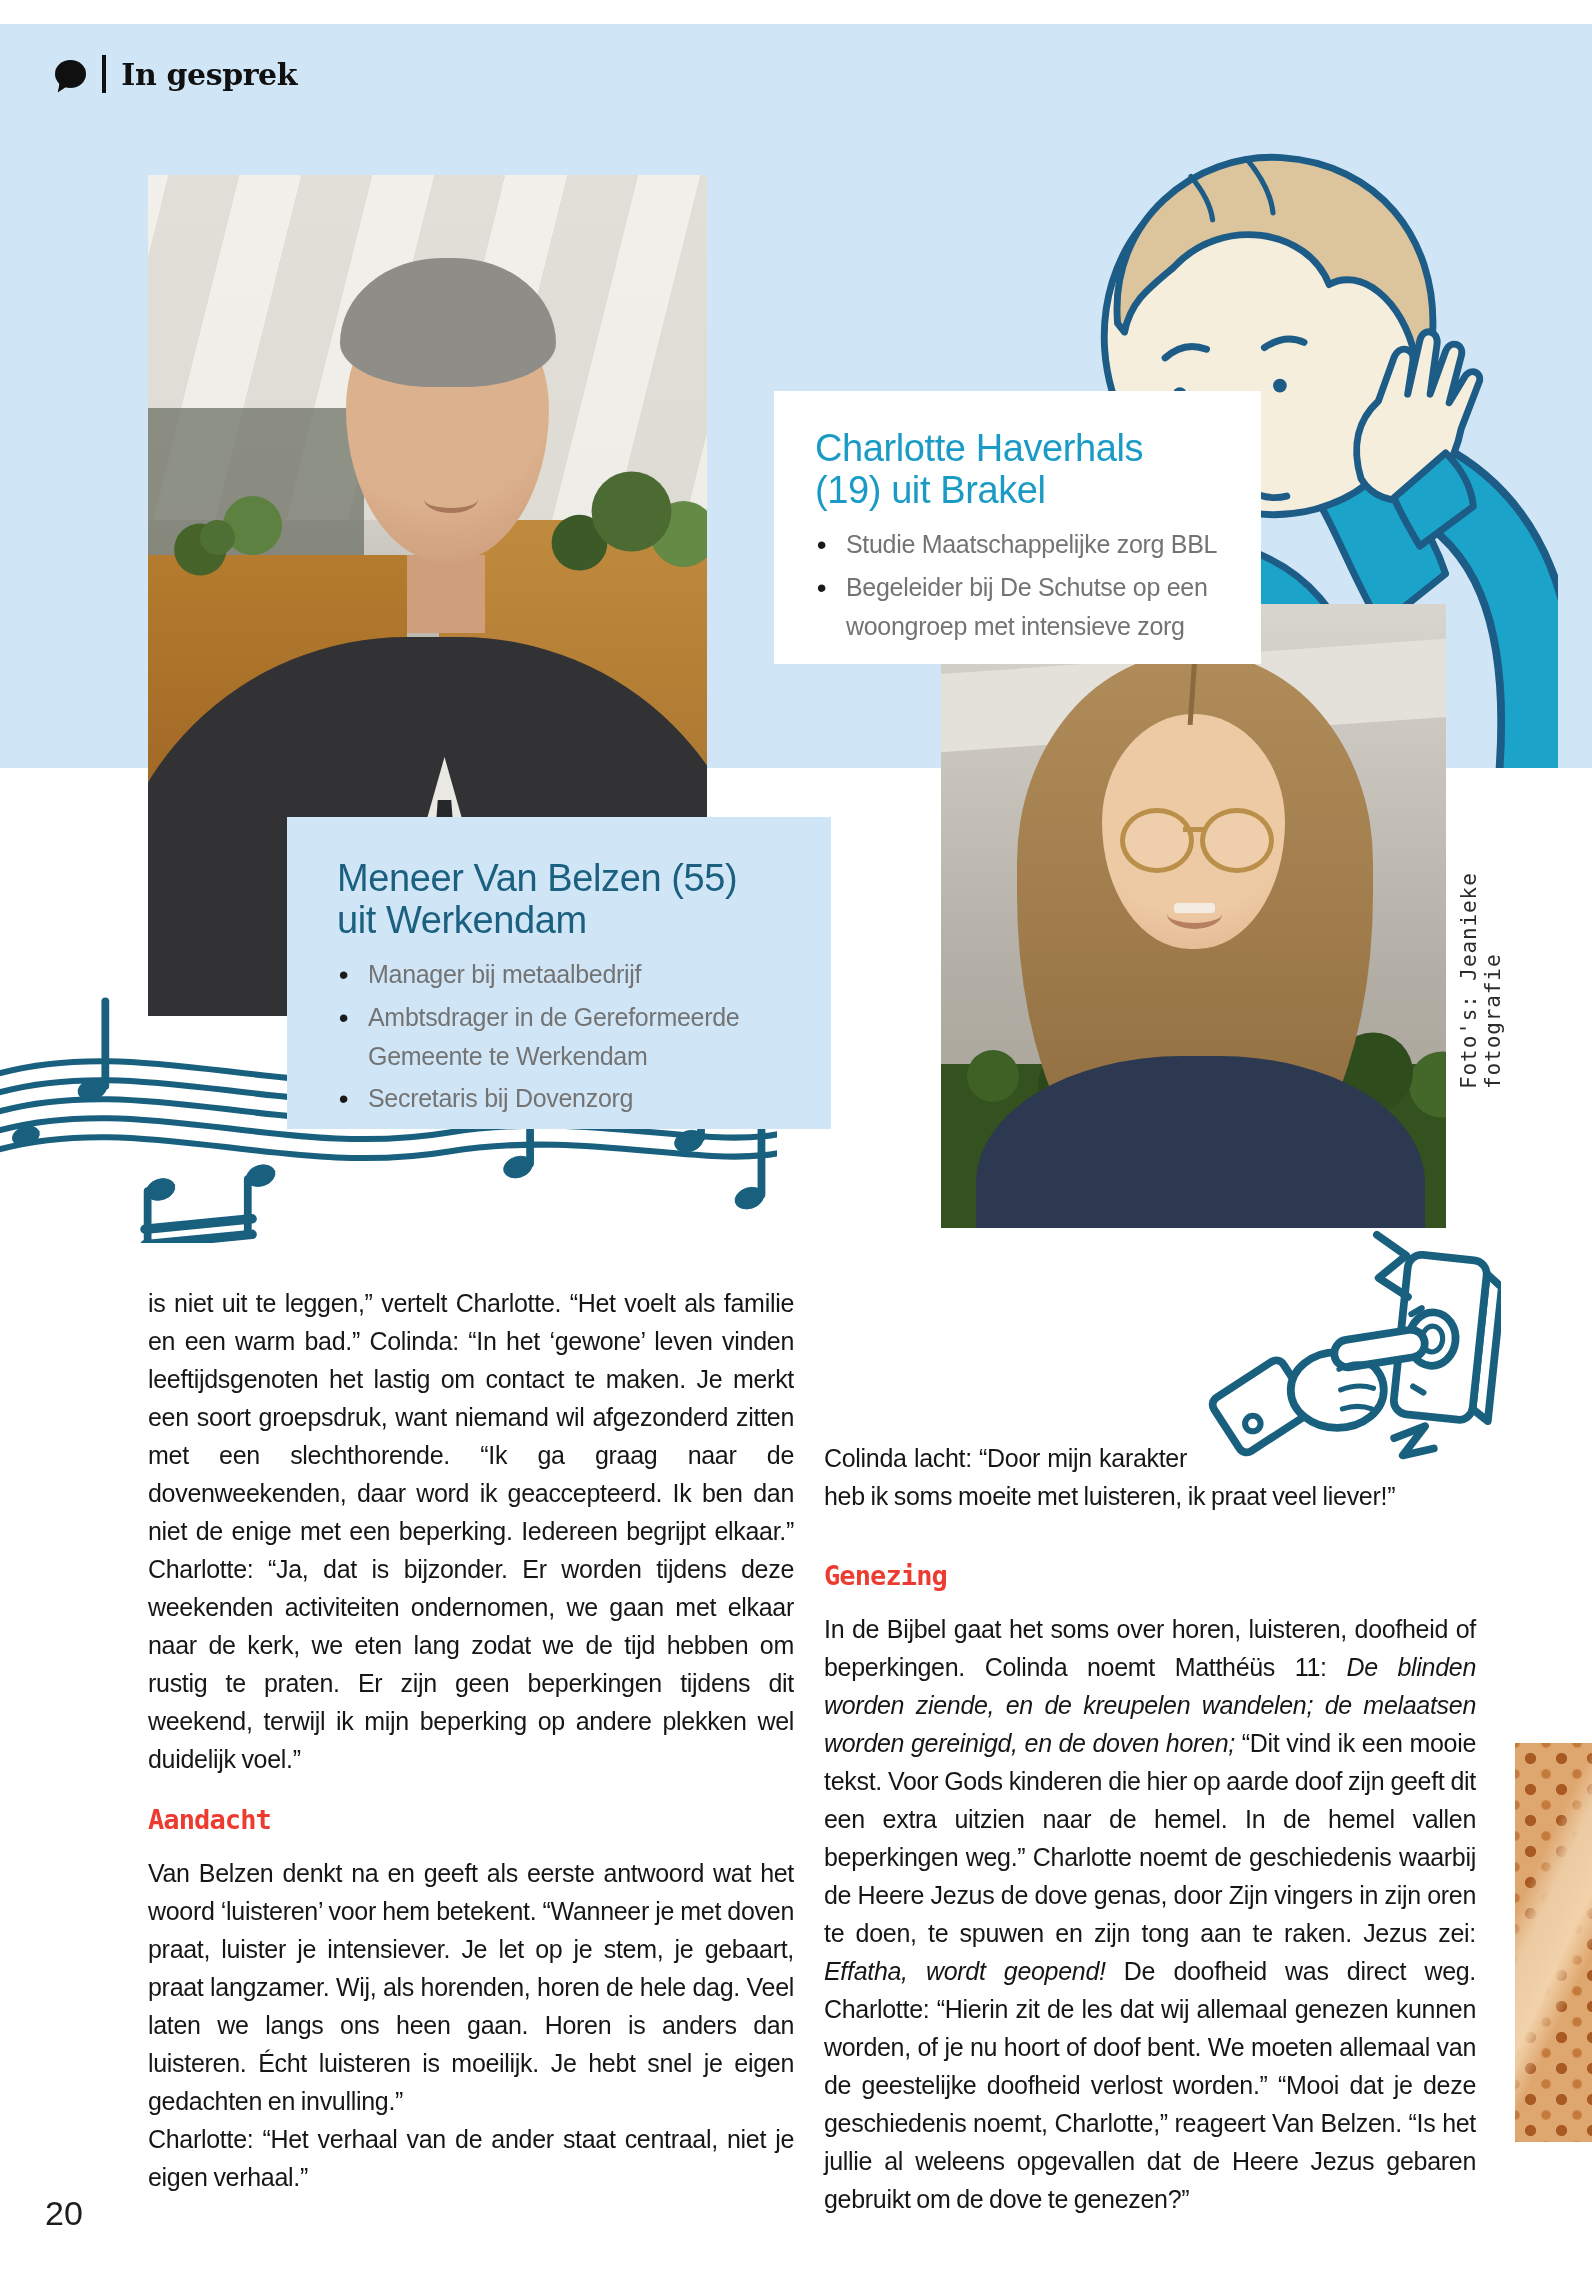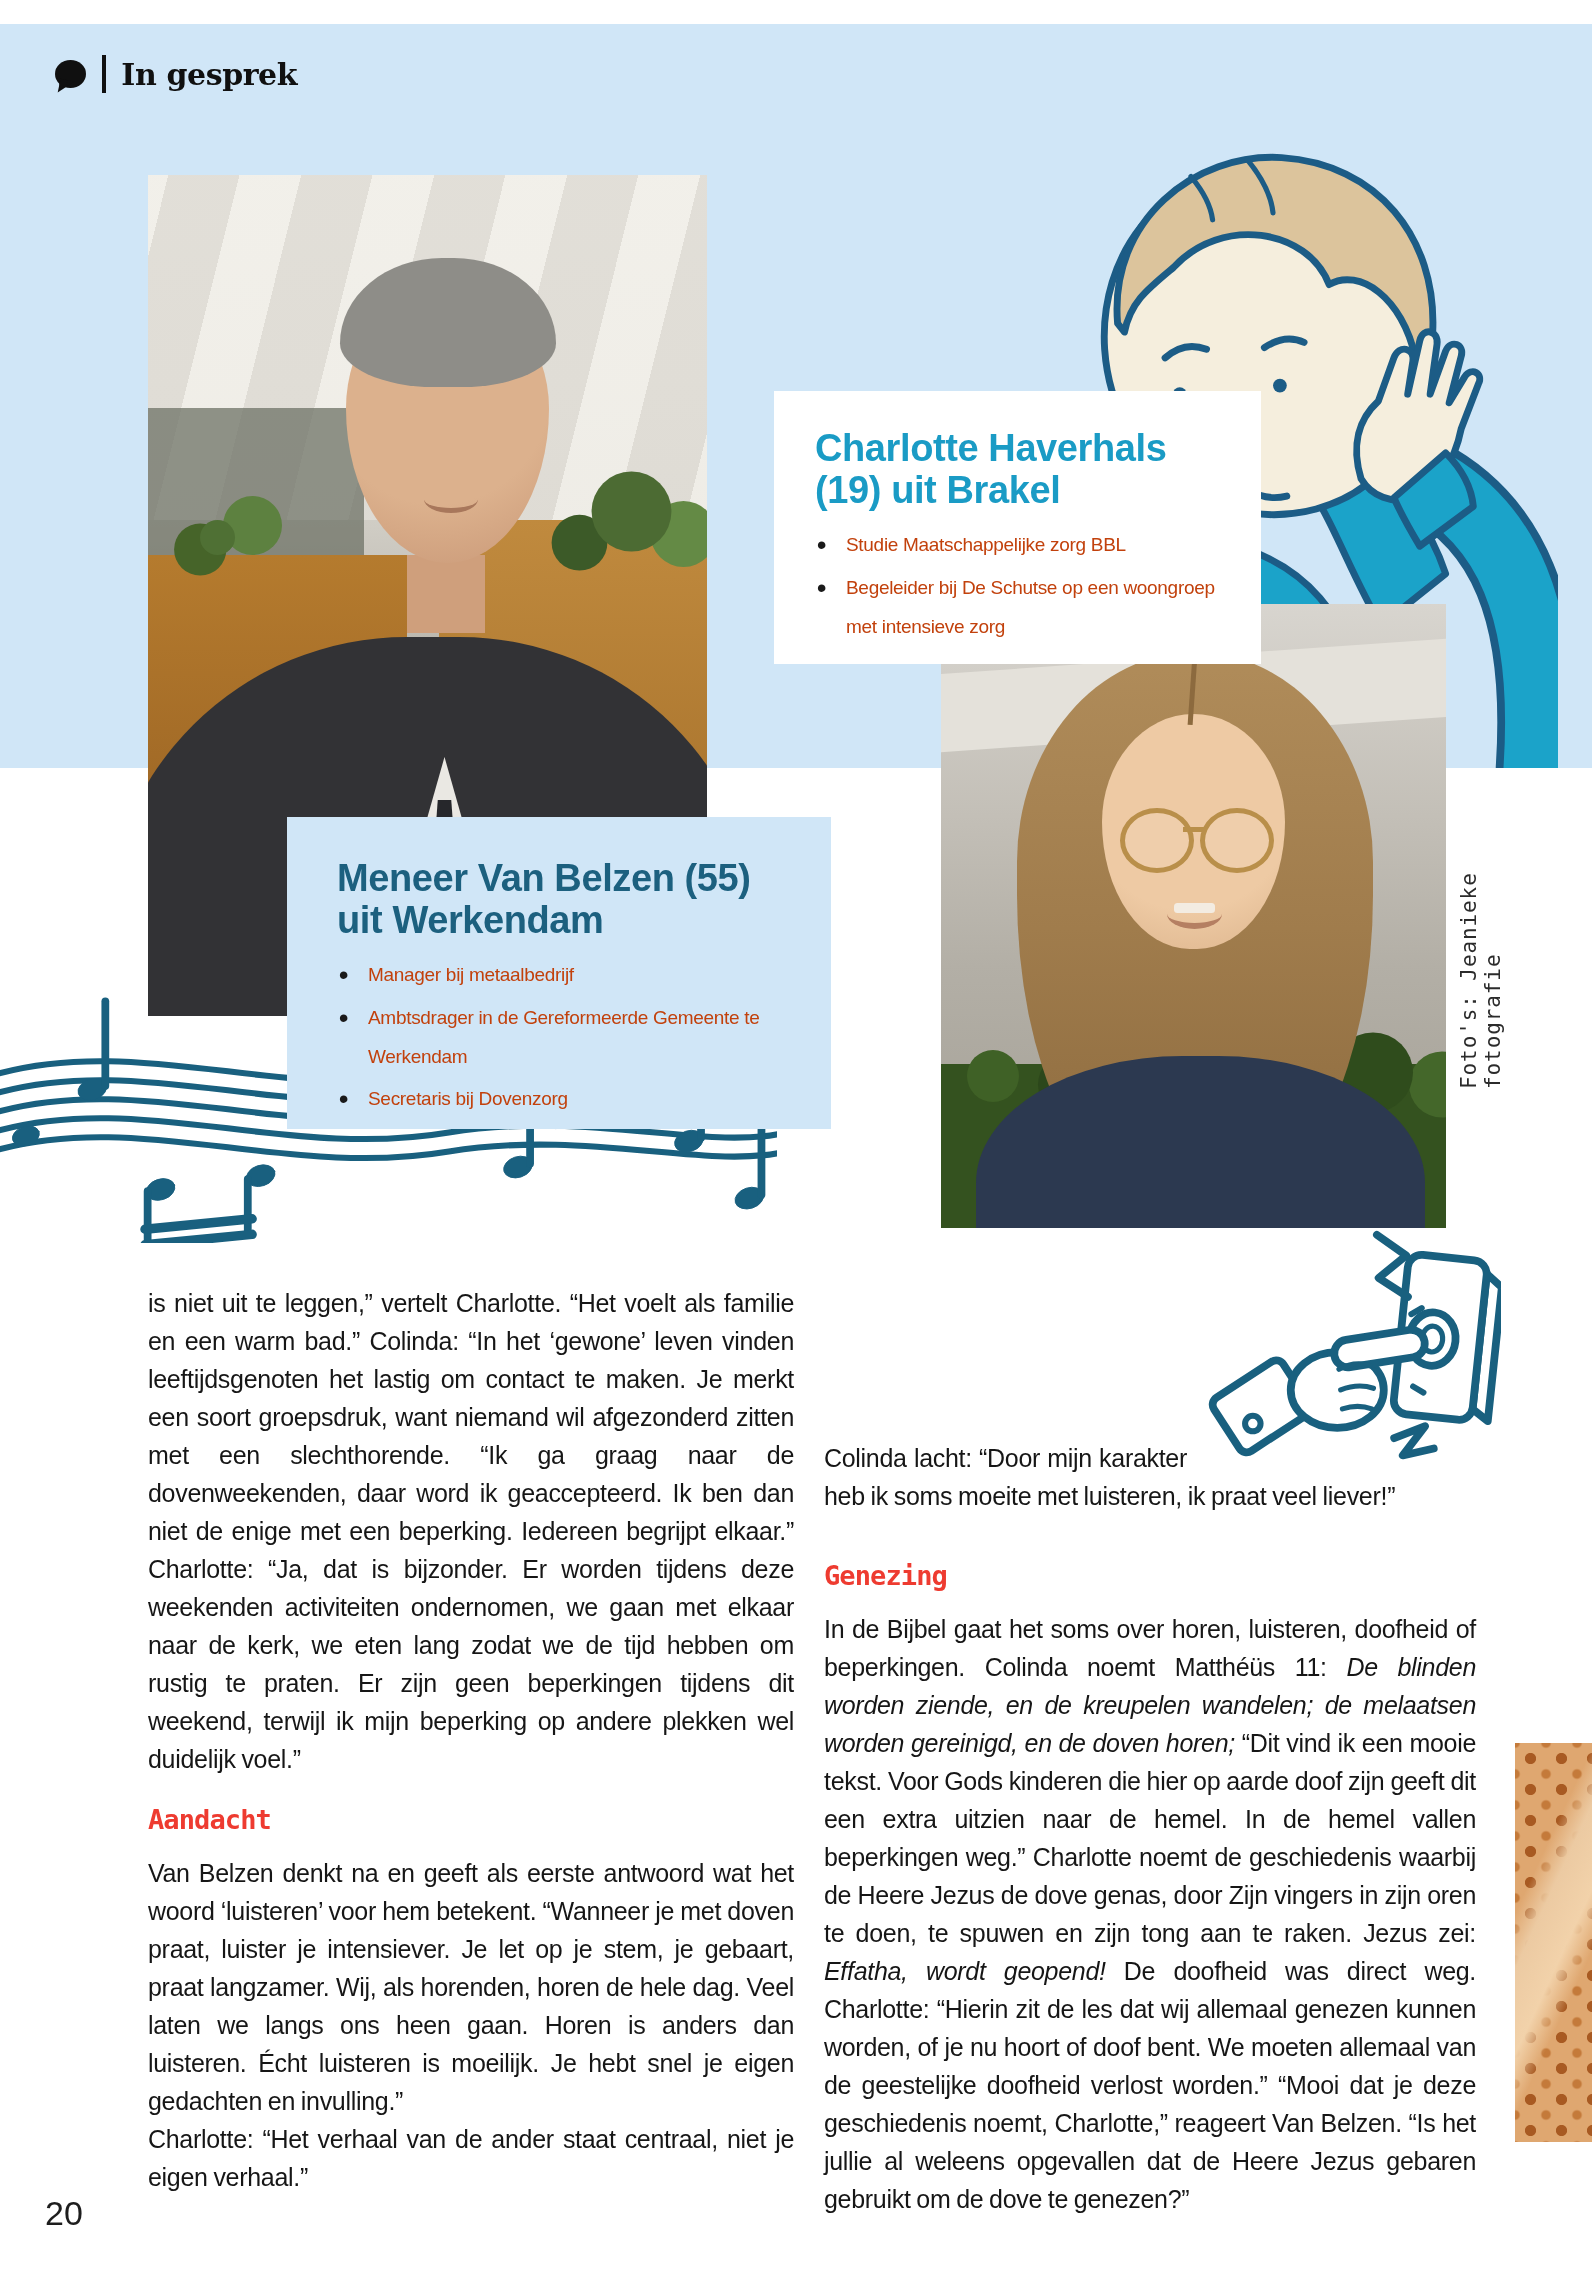--- a/index.html
+++ b/index.html
@@ -73,25 +73,25 @@
         linear-gradient(115deg,transparent 30%,#eccaa2 40%,#f2d2aa 55%,transparent 66%),
         radial-gradient(#a85a22 5.2px,transparent 6px),
         radial-gradient(#c47a3a 4.3px,transparent 5.2px);
       background-size:100% 100%,31px 31px,31px 31px;
       background-position:0 0,0 0,15.5px 15.5px;}
 
   
   .info-box{position:absolute;z-index:4;box-sizing:border-box;}
   .box-charlotte{left:774px;top:391px;width:487px;height:273px;background:#ffffff;padding:36px 35px 0 41px;}
   .box-vanbelzen{left:287px;top:817px;width:544px;height:312px;background:#d0e6f7;padding:40px 26px 0 50px;}
-  .box-title{font-weight:bold;font-stretch:condensed;font-size:38px;line-height:42px;letter-spacing:-0.4px;margin:0;}
+  .box-title{font-weight:normal;font-stretch:condensed;font-size:38px;line-height:42px;letter-spacing:-0.4px;margin:0;}
   .box-charlotte .box-title{color:#1a9bc5;}
   .box-vanbelzen .box-title{color:#1c607f;}
   .box-bullets{margin:14px 0 0 0;padding:0;list-style:none;}
-  .box-bullets li{position:relative;font-size:19px;line-height:39px;color:#c2410c;padding-left:31px;
+  .box-bullets li{position:relative;font-size:25px;line-height:39px;color:#737373;padding-left:31px;
                   letter-spacing:-0.3px;margin-bottom:3.5px;}
   .box-bullets li::before{content:"•";position:absolute;left:1.7px;top:0;font-size:28px;color:#1a1a1a;}
 
   
   .photo-credit{position:absolute;left:1457px;top:775px;height:314px;z-index:5;
                 writing-mode:vertical-rl;transform:rotate(180deg);
                 font-family:"DejaVu Sans Mono", monospace;font-size:21px;color:#2b2b2b;letter-spacing:0.9px;}
 
   
   .illus{position:absolute;z-index:1;}

